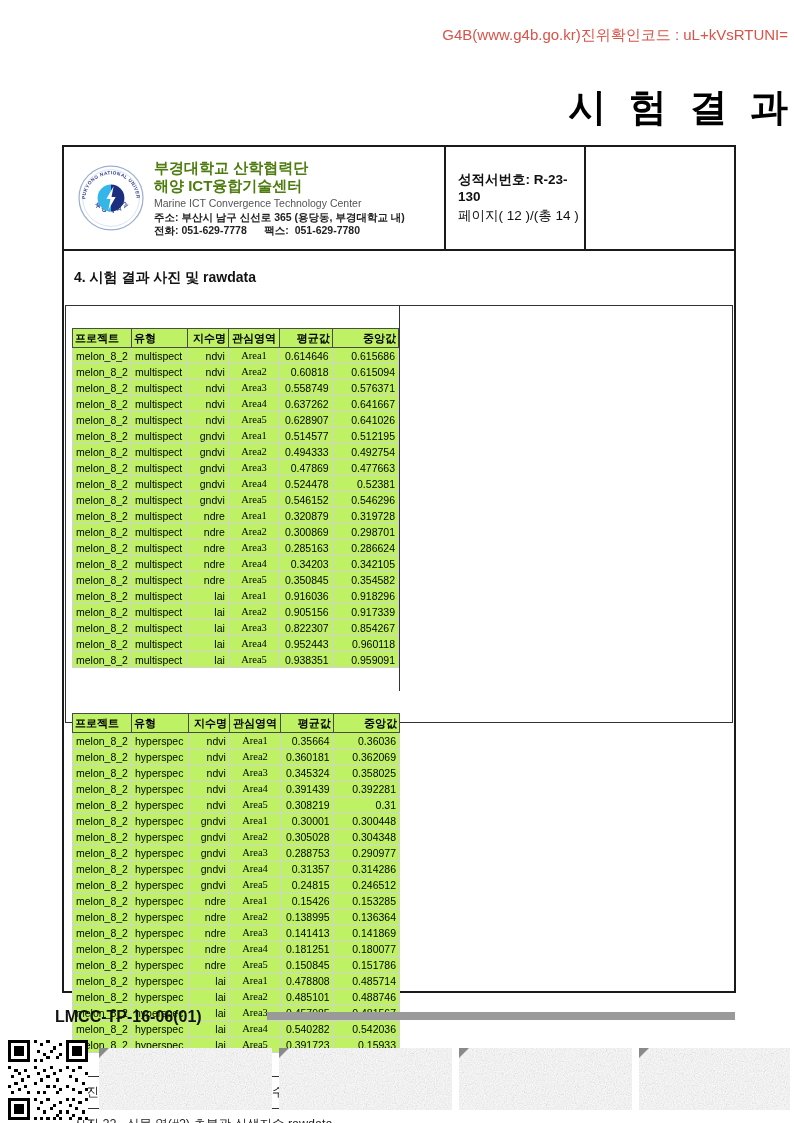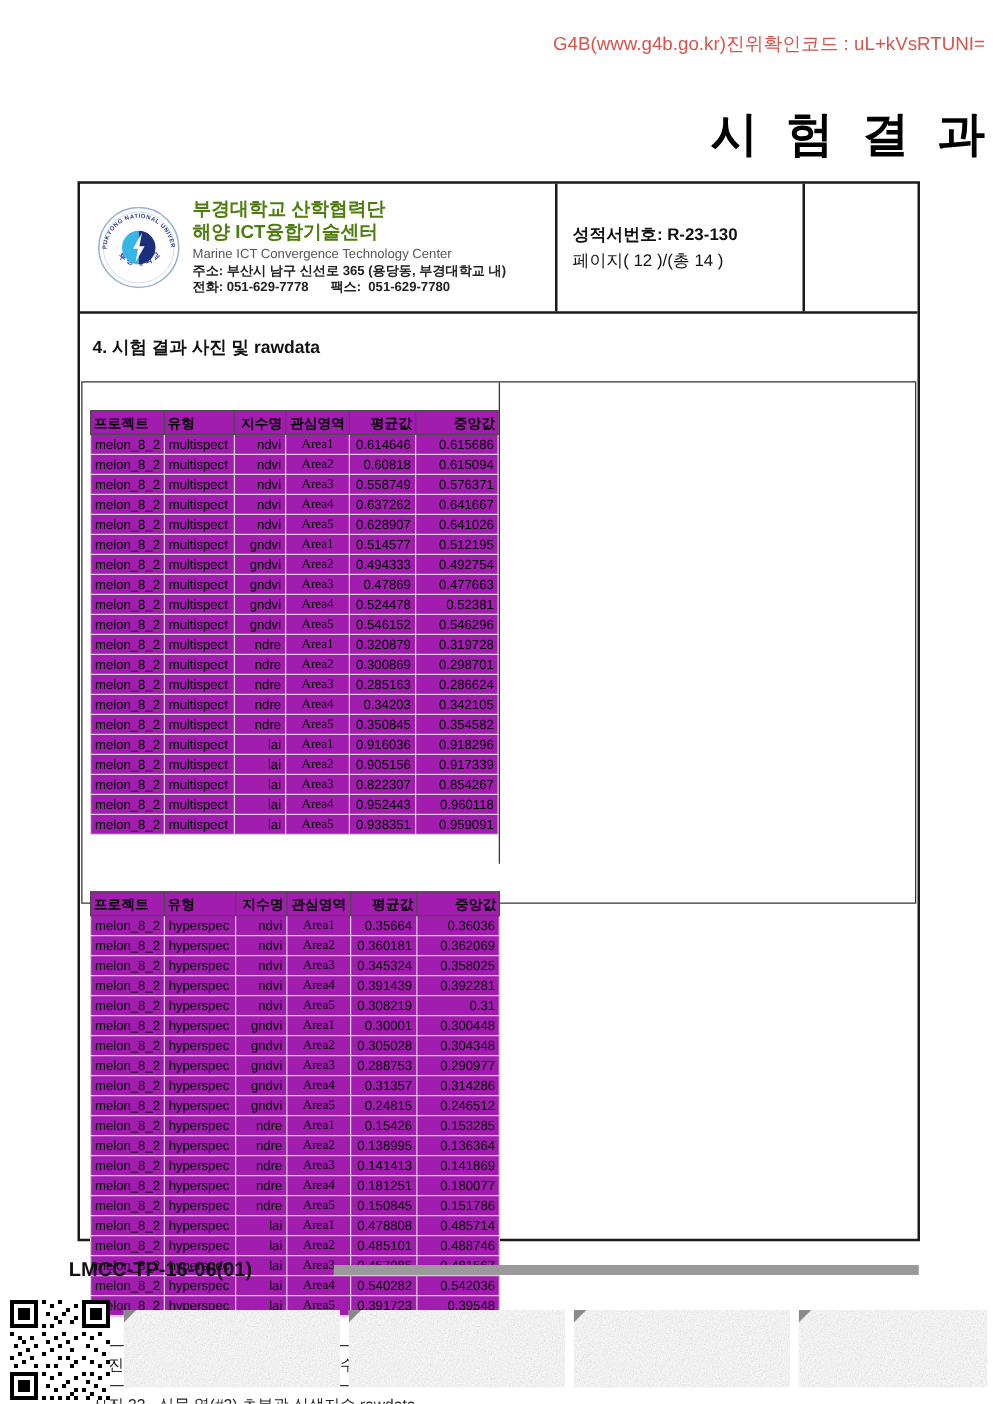--- a/index.html
+++ b/index.html
@@ -19,21 +19,21 @@
   }
   
   .main-box{
     position:absolute;left:62px;top:145px;width:674px;height:848px;
     border:2px solid #1a1a1a;box-sizing:border-box;background:#fff;
   }
   .header-row{
     display:flex;height:104px;border-bottom:2px solid #1a1a1a;box-sizing:border-box;
   }
   .org-cell{width:382px;border-right:2px solid #1a1a1a;box-sizing:border-box;display:flex;align-items:center;padding:6px 6px 6px 14px;}
-  .report-cell{width:198px;border-right:2px solid #1a1a1a;box-sizing:border-box;display:flex;flex-direction:column;justify-content:center;padding-left:12px;}
+  .report-cell{width:140px;border-right:2px solid #1a1a1a;box-sizing:border-box;display:flex;flex-direction:column;justify-content:center;padding-left:12px;}
   .blank-cell{flex:1;}
   .logo-wrap{width:66px;height:66px;flex:0 0 66px;margin-right:10px;}
   .org-text{line-height:1.25;}
   .org-name{font-size:15px;font-weight:bold;color:#4d7c0f;}
   .org-en{font-size:10.5px;color:#555;margin:1px 0;}
   .org-addr,.org-contact{font-size:10.5px;font-weight:bold;color:#222;white-space:pre;}
   .report-num{font-size:13.5px;font-weight:bold;color:#111;}
   .report-page{font-size:13.5px;color:#111;white-space:pre;margin-top:3px;}
   
   .section-title{position:absolute;left:10px;top:122px;font-size:14px;font-weight:bold;color:#111;}
@@ -44,21 +44,21 @@
   }
   .photo-cell{width:334px;height:385px;box-sizing:border-box;overflow:hidden;}
   .photo-cell.left{border-right:1px solid #333;}
   .caption-cell{
     width:334px;height:32px;box-sizing:border-box;border-top:1px solid #333;
     font-size:12.5px;color:#222;display:flex;align-items:center;padding-left:8px;white-space:pre;
   }
   .caption-cell.left{border-right:1px solid #333;}
   
   .xl{border-collapse:collapse;table-layout:fixed;margin:22px 0 0 6px;
-      font-size:10.5px;color:#000;background:#a21caf;border:1px solid #9a9a9a;}
+      font-size:10.5px;color:#000;background:#bef264;border:1px solid #9a9a9a;}
   .xl th{
     border:1px solid #4a4a4a;font-weight:bold;font-size:11px;height:18px;
     padding:0 2px;text-align:center;white-space:nowrap;overflow:hidden;
   }
   .xl td{
     border:1px solid #d2d2d2;height:15px;padding:0 3px;white-space:nowrap;overflow:hidden;
   }
   .xl .c0{width:52px;text-align:left;}
   .xl .c1{width:55px;text-align:left;}
   .xl .c2{width:49px;text-align:right;}
@@ -461,21 +461,21 @@
               <td class="c3">Area4</td>
               <td class="c4">0.540282</td>
               <td class="c5">0.542036</td>
             </tr>
             <tr>
               <td class="c0">melon_8_2</td>
               <td class="c1">hyperspec</td>
               <td class="c2">lai</td>
               <td class="c3">Area5</td>
               <td class="c4">0.391723</td>
-              <td class="c5">0.39548</td>
+              <td class="c5">0.15933</td>
             </tr>
           </tbody>
       </table>
     </div>
     <div class="caption-cell left">사진 21_ 식물 옆(#2) 다분광 식생지수 rawdata</div>
     <div class="caption-cell">사진 22_ 식물 옆(#2) 초분광 식생지수 rawdata</div>
   </div>
 
 </div>
 

